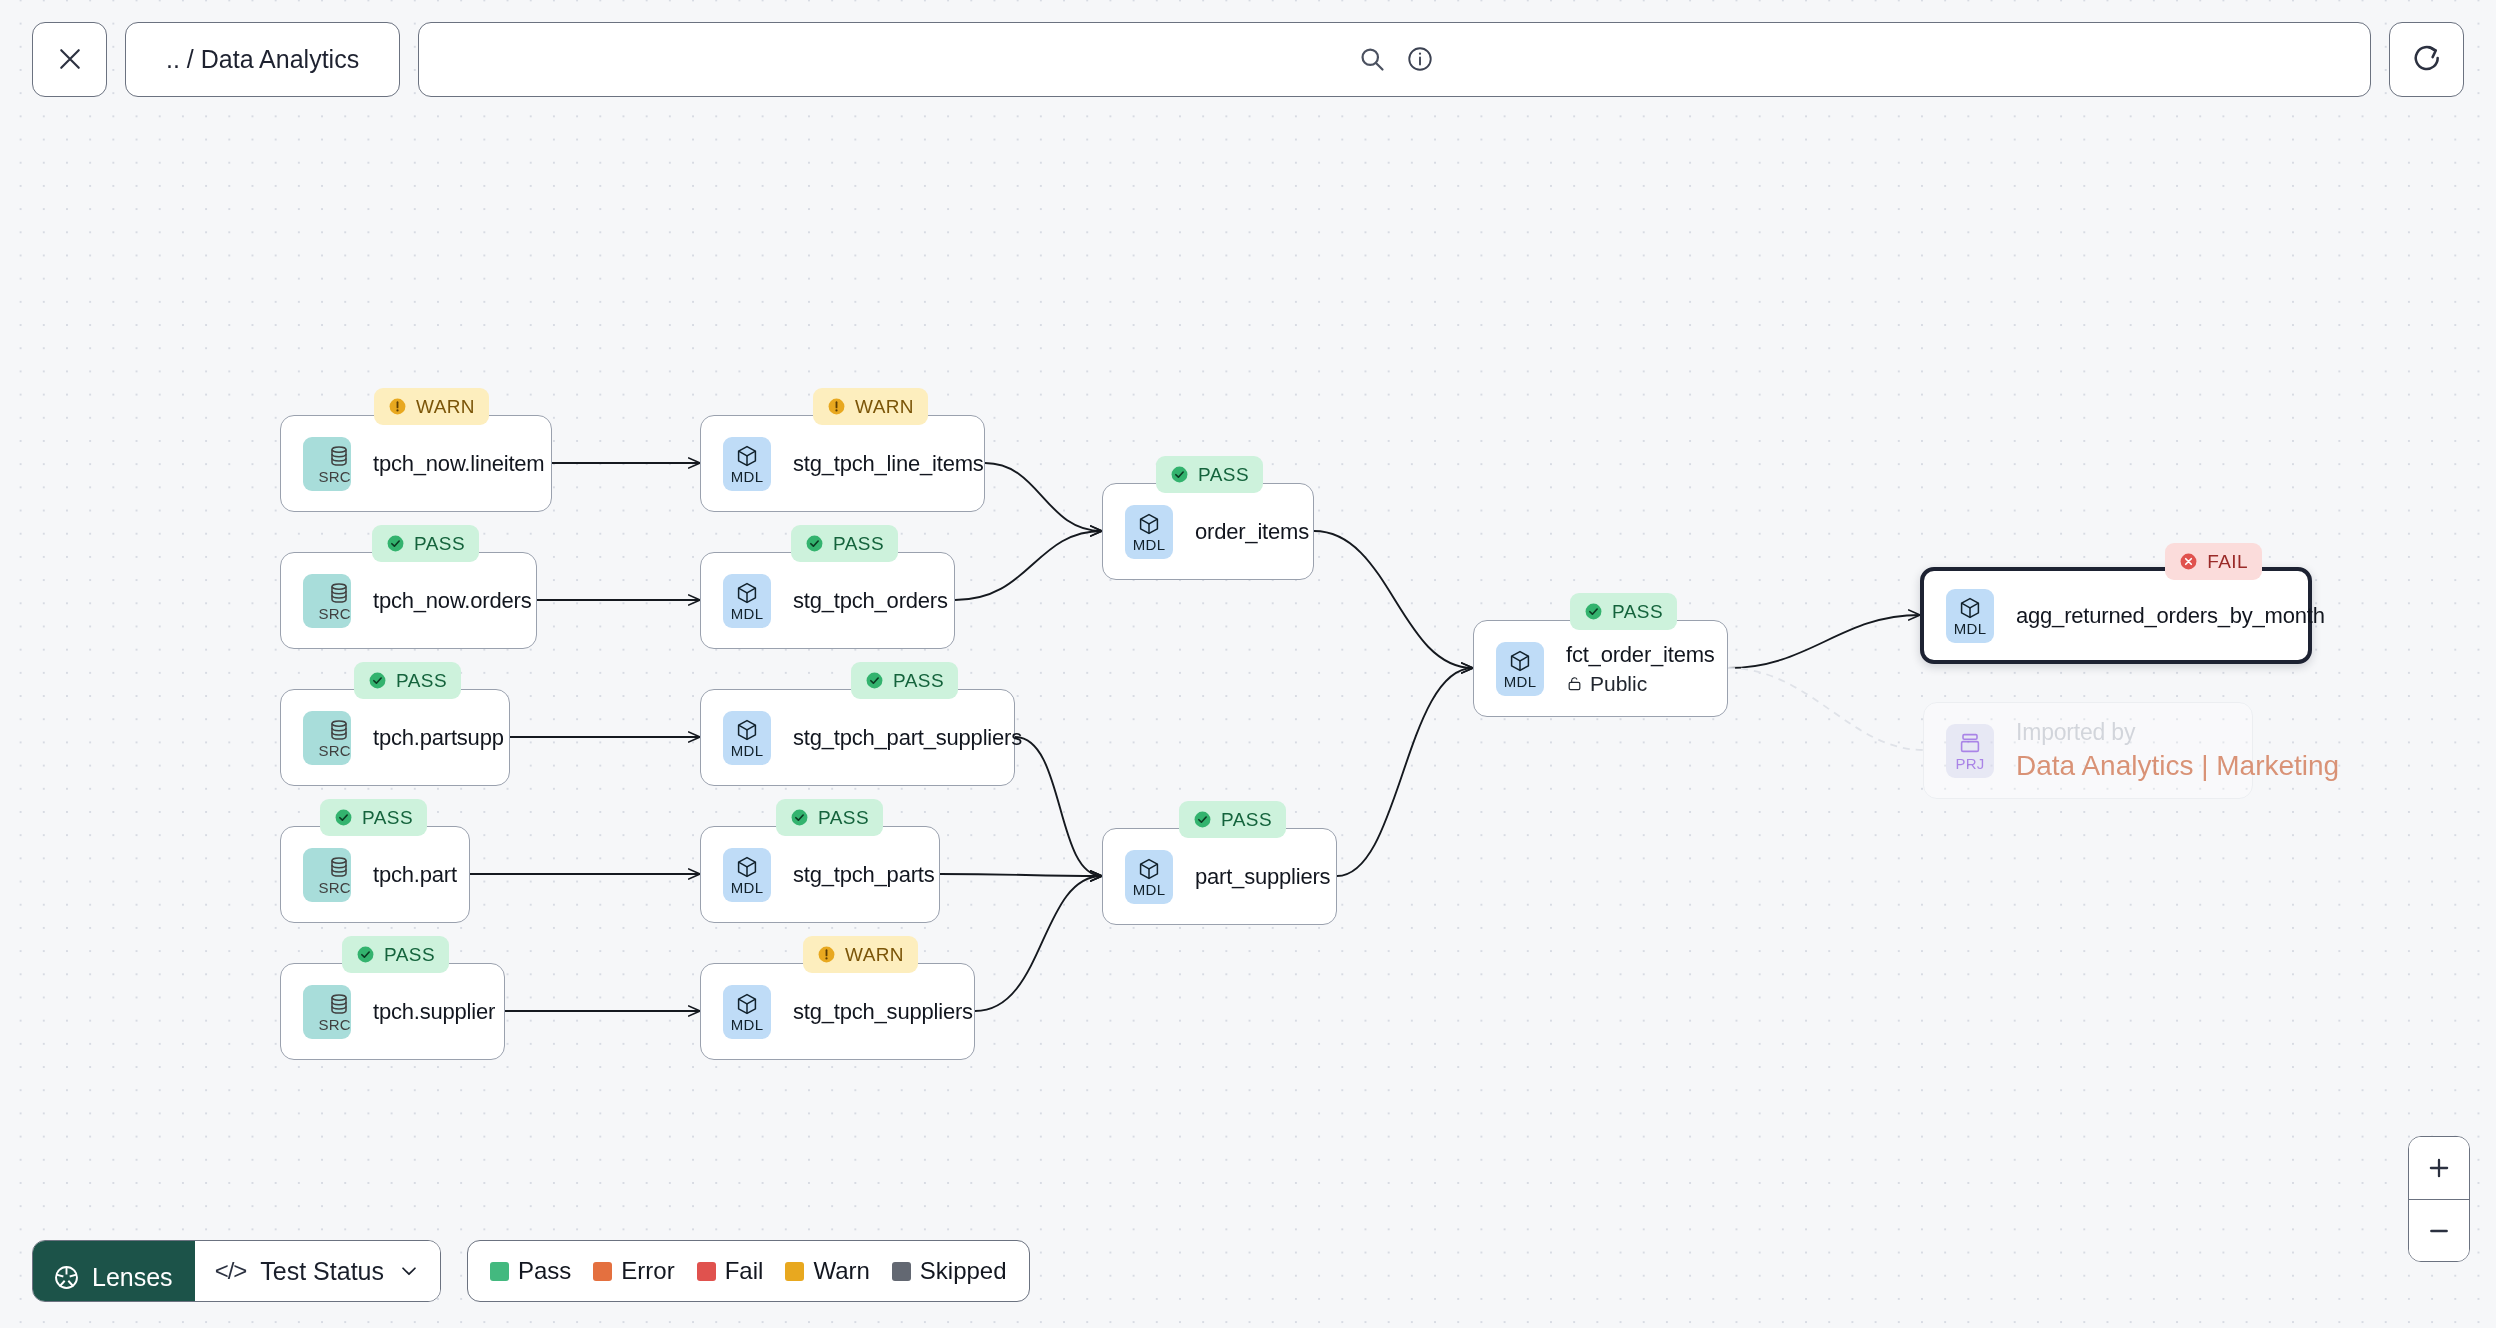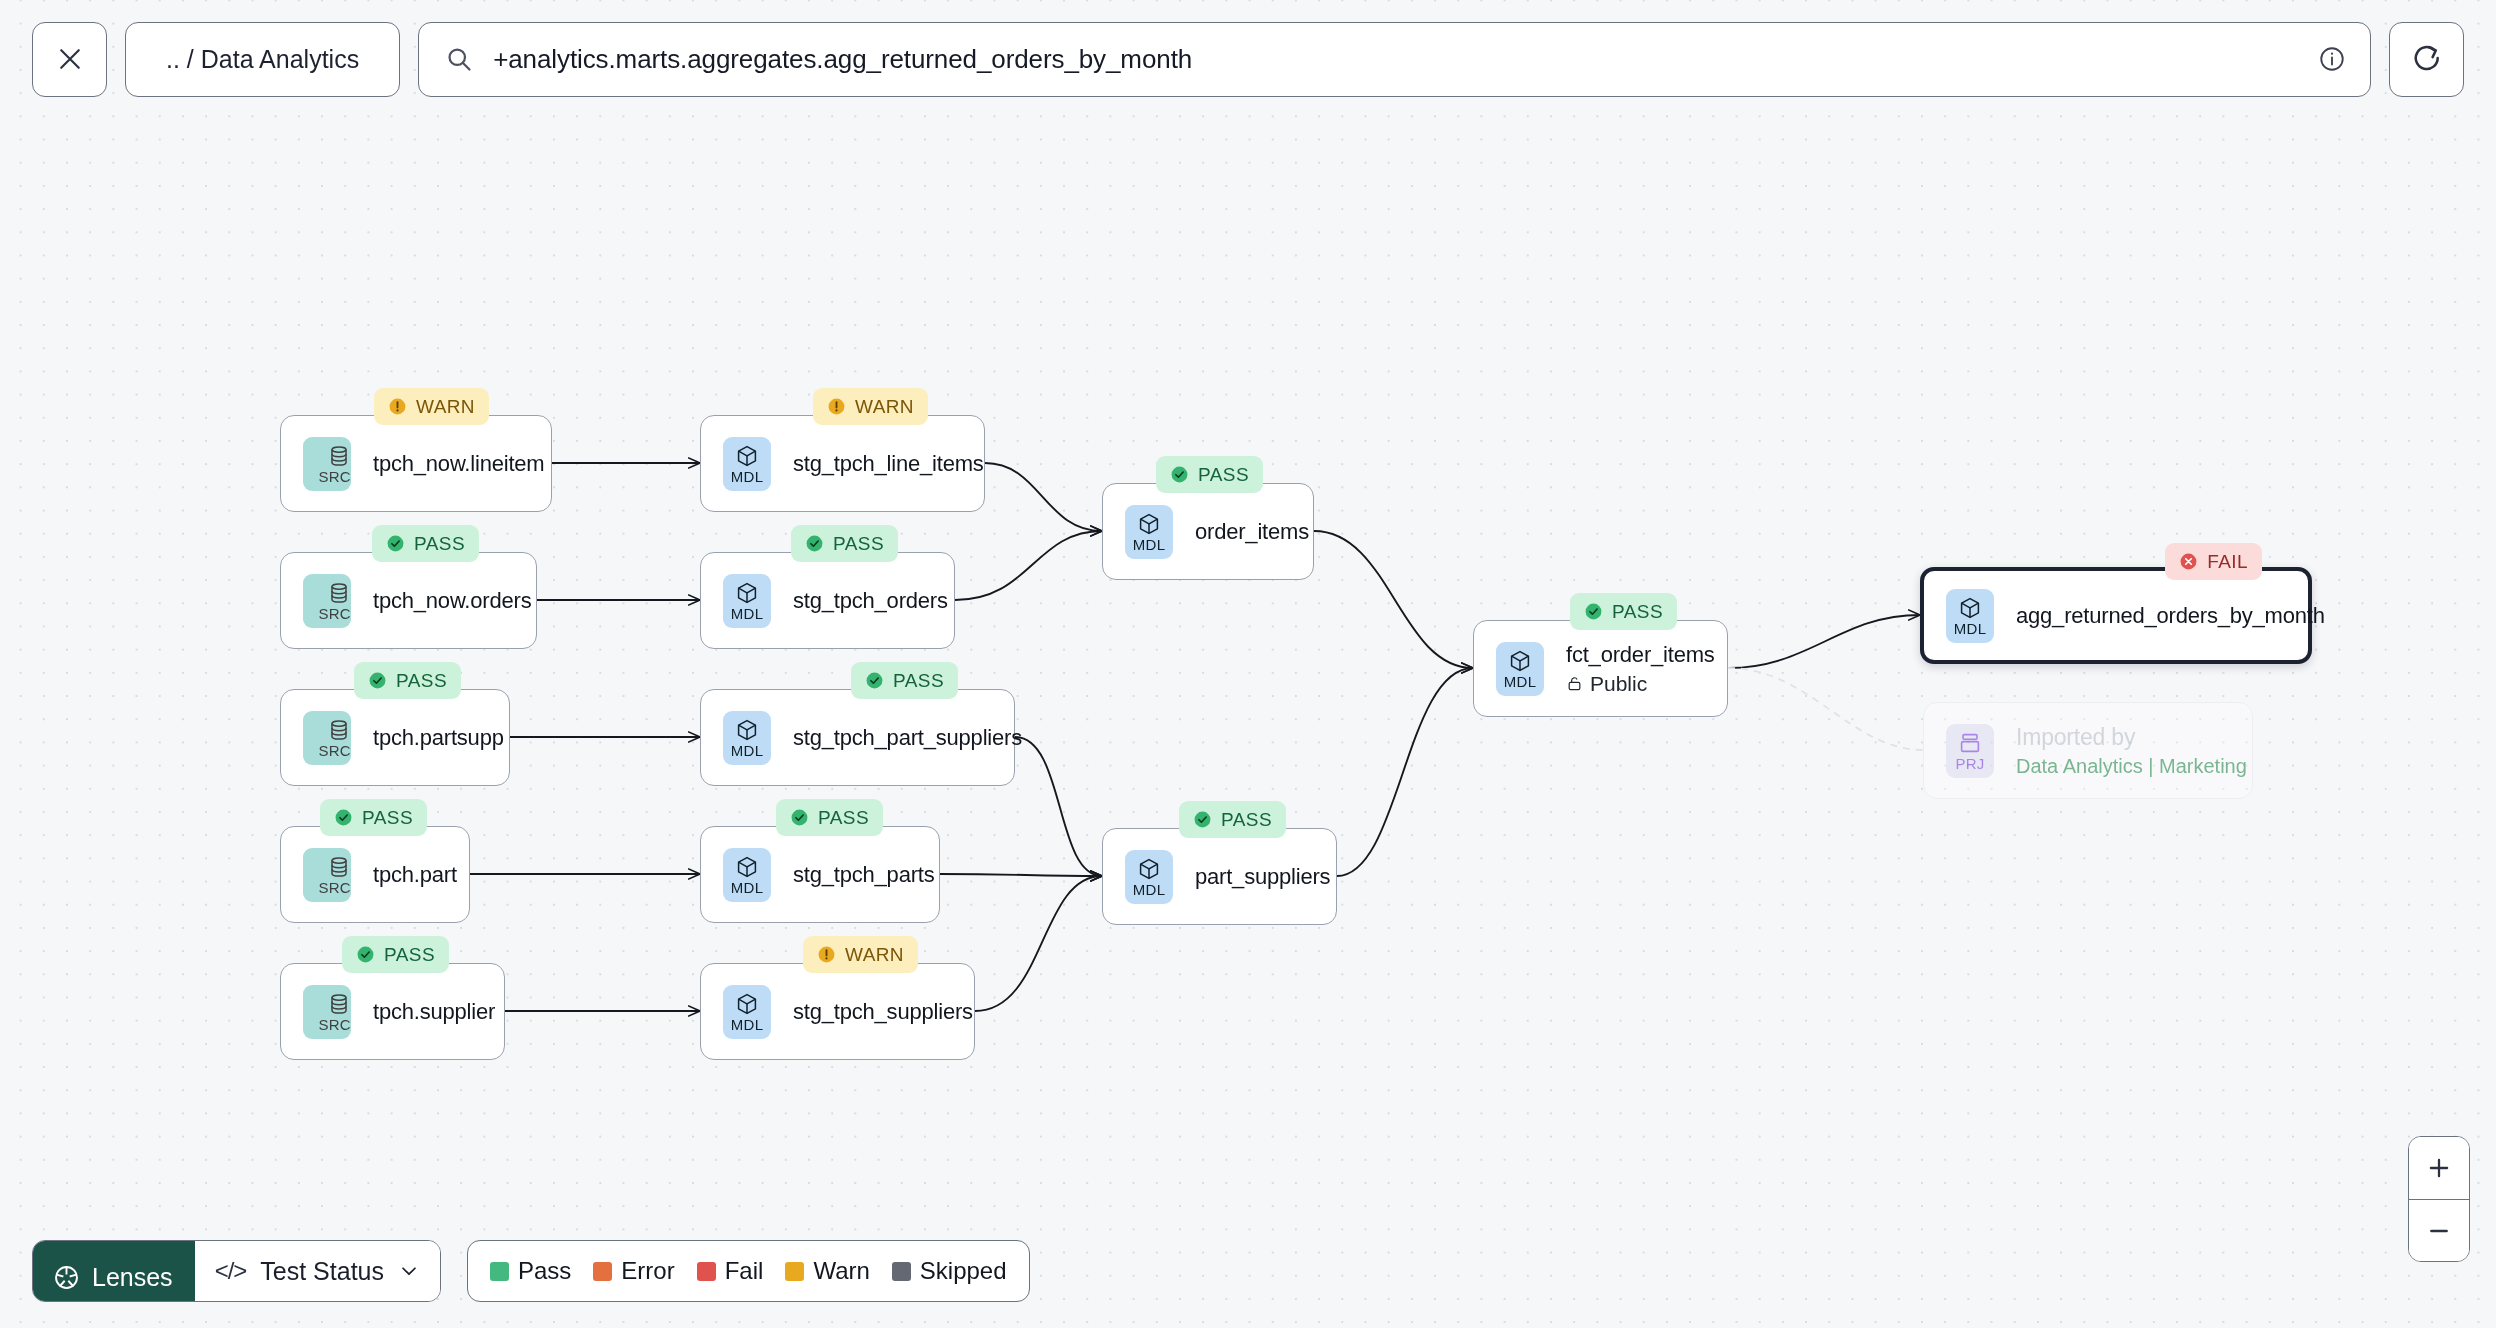--- a/index.html
+++ b/index.html
@@ -104,21 +104,21 @@
   .kind.prj { background: #dcdcf0; color: #6d28d9; text-align: center; }
 
   .node-body { display: flex; flex-direction: column; justify-content: center; gap: 4px; min-width: 0; }
   .node-title { font-size: 22px; color: #12161f; white-space: nowrap; letter-spacing: -.2px; }
   .node-sub {
     display: flex; align-items: center; gap: 7px;
     font-size: 21px; color: #21262f; white-space: nowrap;
   }
   .node-sub svg { width: 17px; height: 17px; }
   .ghost .node-title { color: #b6bac4; font-size: 23px; }
-  .ghost .node-sub  { color: #15803d; font-size: 20px; }
+  .ghost .node-sub  { color: #c2410c; font-size: 28px; }
 
   
   .badge {
     position: absolute;
     top: -28px;
     height: 37px;
     display: flex; align-items: center; gap: 9px;
     padding: 0 14px;
     border-radius: 9px;
     font-size: 19px;
@@ -203,21 +203,20 @@
     </svg>
   </div>
 
   <div class="tb-btn" id="breadcrumb">.. / Data Analytics</div>
 
   <div class="tb-btn" id="searchbar">
     <svg id="search-icon" viewBox="0 0 24 24" fill="none" stroke="currentColor" stroke-width="1.9" stroke-linecap="round">
       <circle cx="10.5" cy="10.5" r="6.6"></circle>
         <path d="M15.4 15.4 L21 21"></path>
     </svg>
-    <input id="search-input" type="text" spellcheck="false" value="+analytics.marts.aggregates.agg_returned_orders_by_month" style="">
     <svg id="info-icon" viewBox="0 0 24 24" fill="none" stroke="currentColor" stroke-width="1.6" stroke-linecap="round">
       <circle cx="12" cy="12" r="9.2"></circle>
         <path d="M12 10.6 v6.2"></path>
         <circle cx="12" cy="7.4" r=".95" fill="currentColor" stroke="none"></circle>
     </svg>
   </div>
 
   <div class="tb-btn" id="refresh-btn">
     <svg viewBox="0 0 24 24" fill="none" stroke="currentColor" stroke-width="1.9" stroke-linecap="round">
       <path d="M20 11.2 a8.2 8.2 0 1 1 -2.6 -5.9"></path>

